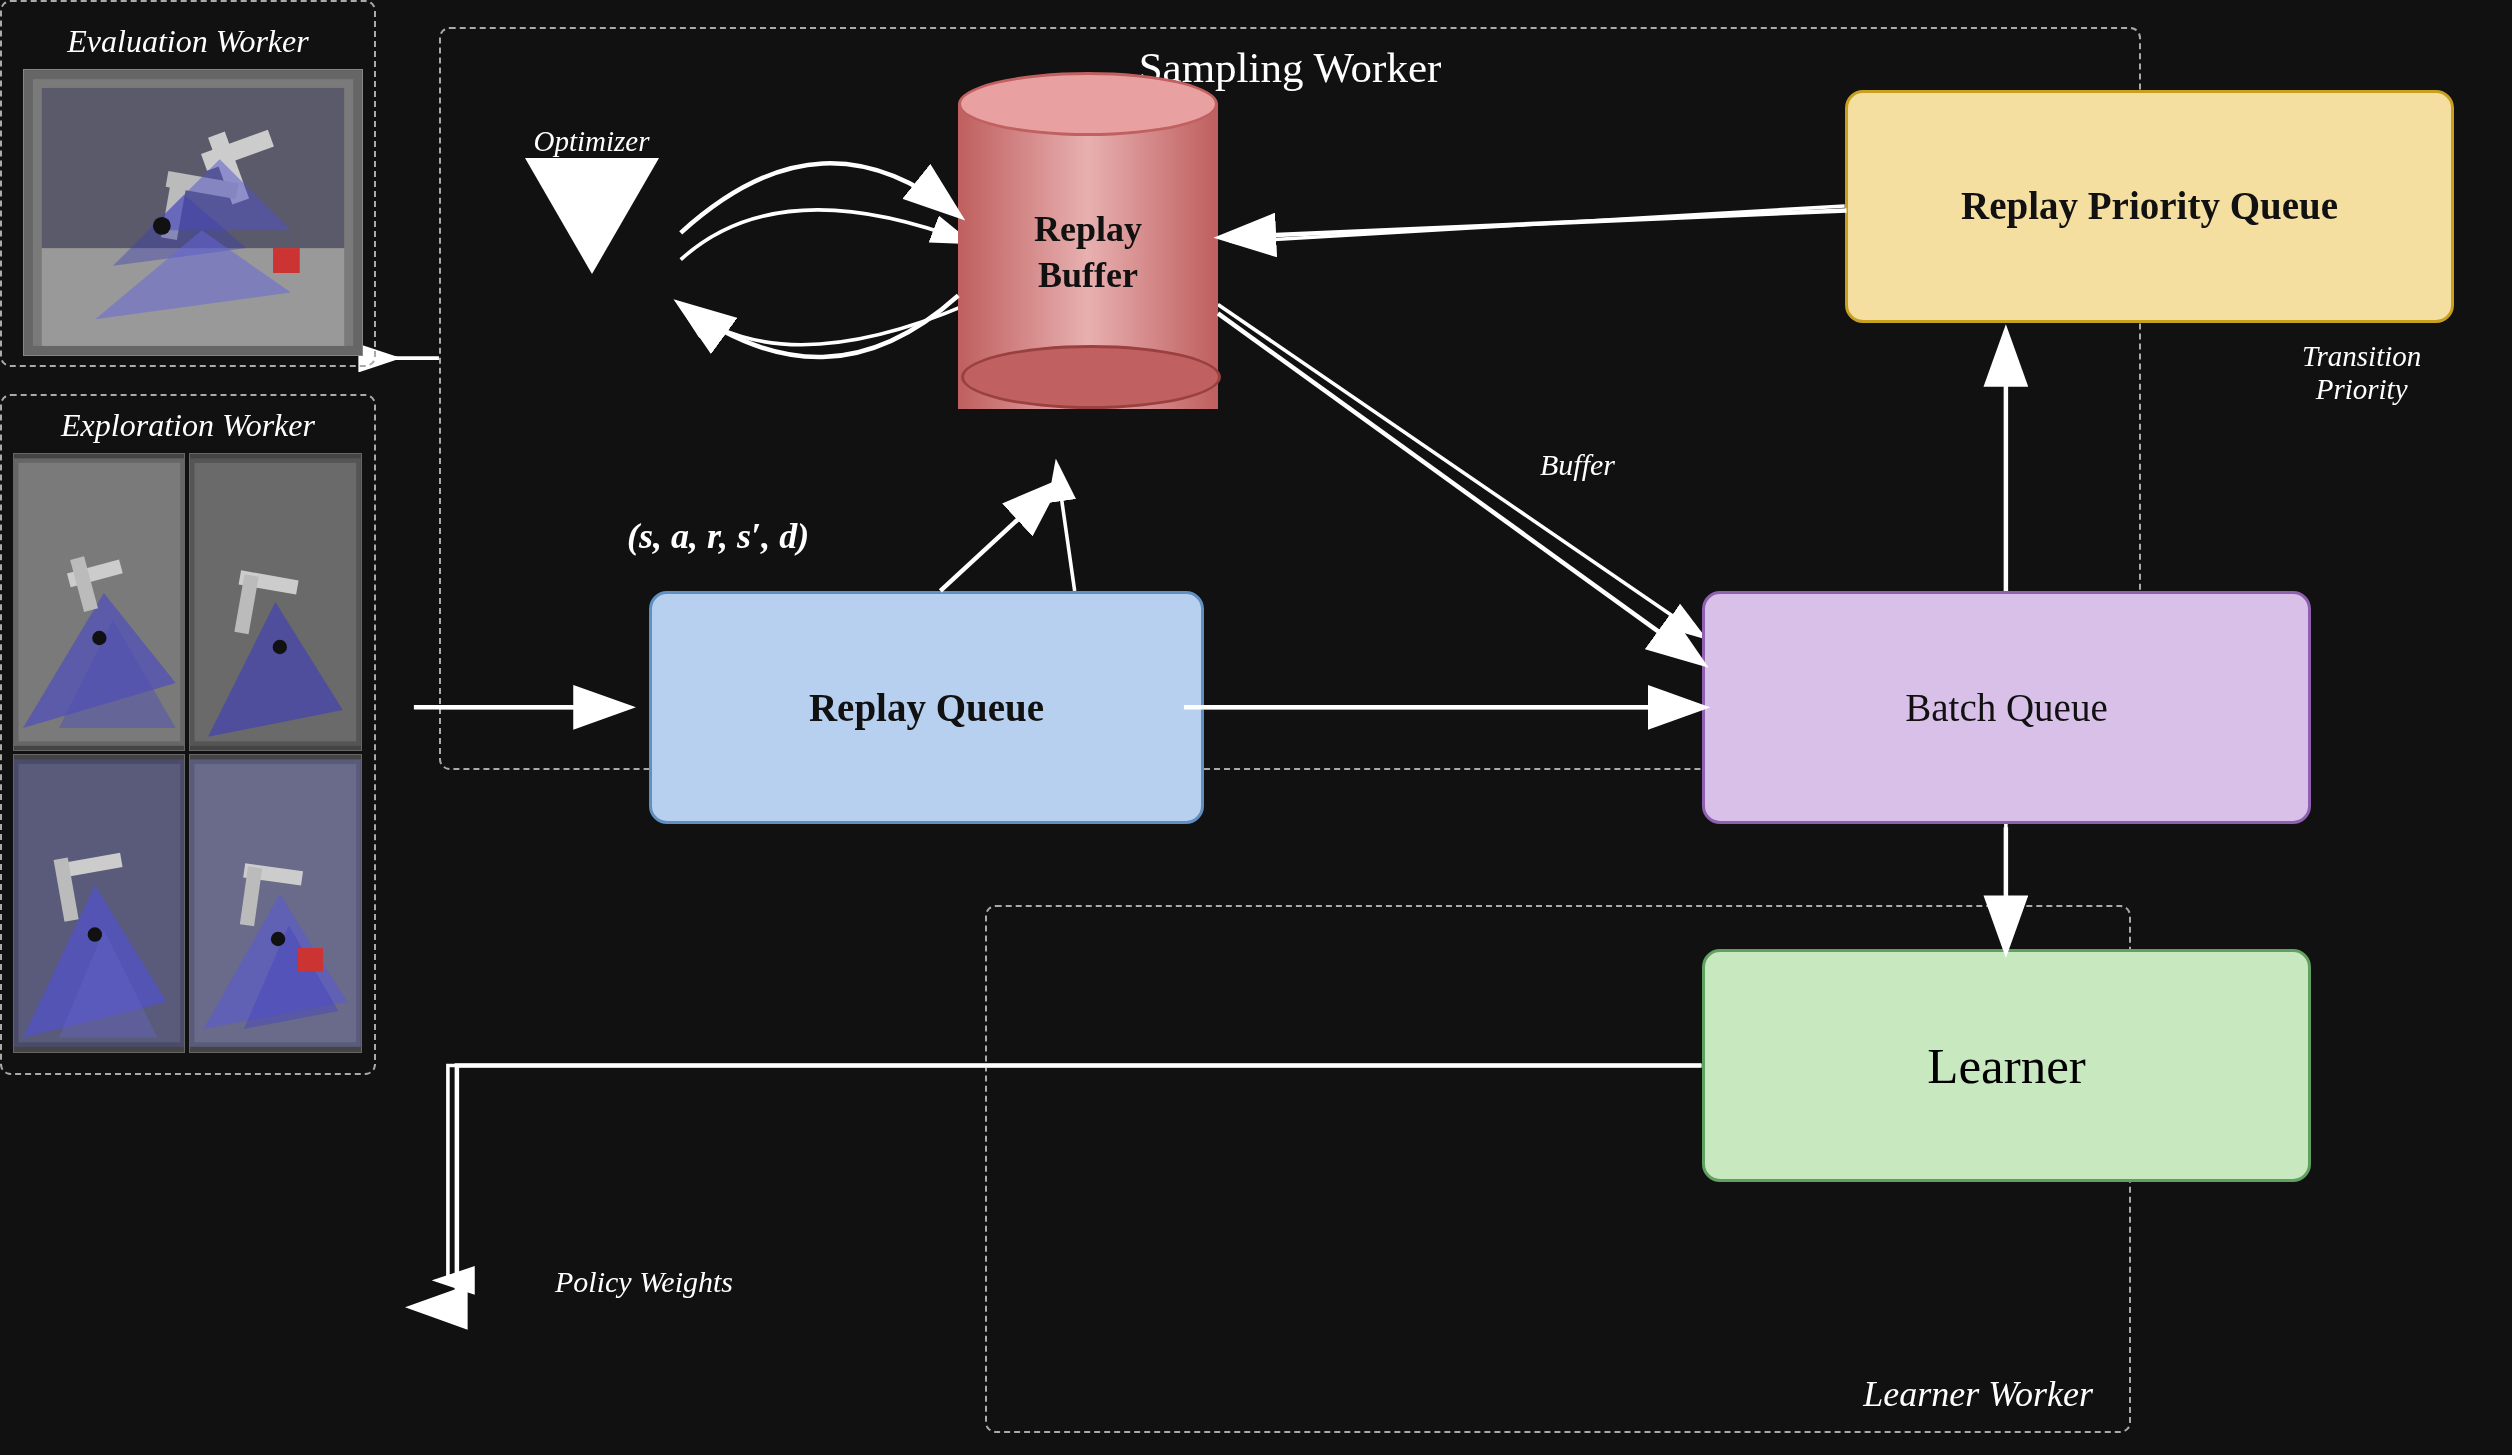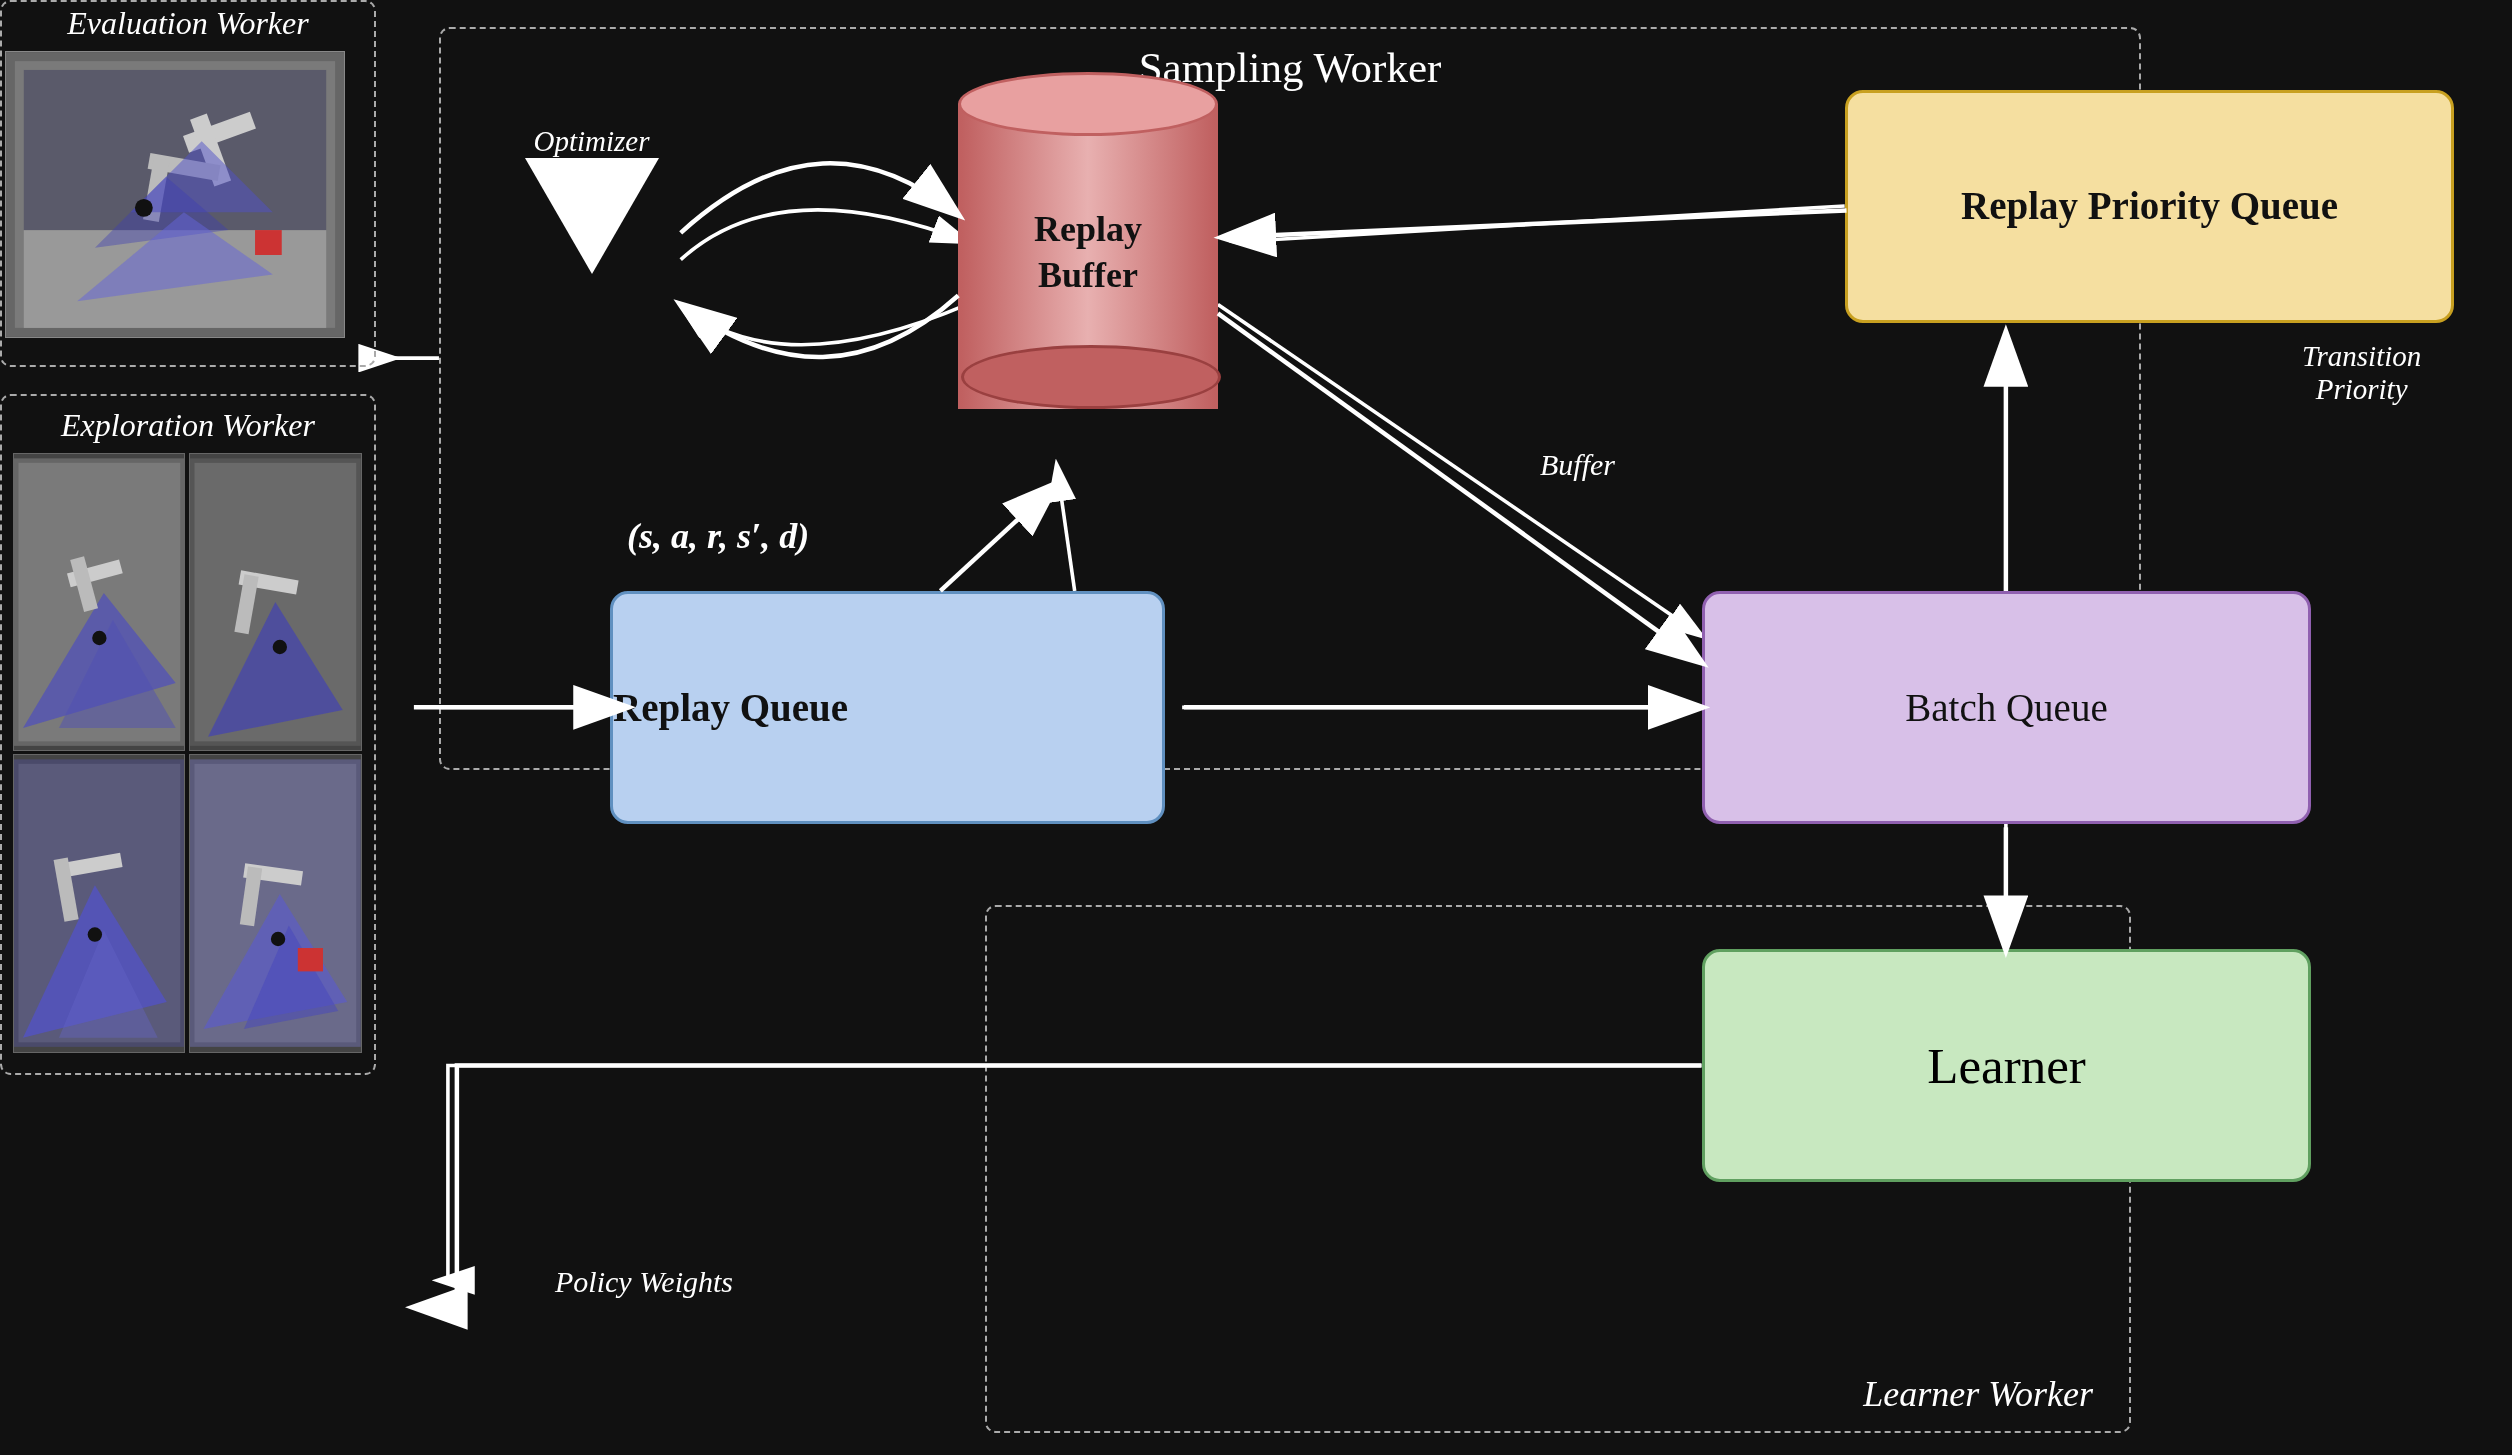--- a/index.html
+++ b/index.html
@@ -21,21 +21,21 @@
 
     
     .eval-worker-box {
       position: absolute;
       top: 0;
       left: 0;
       width: 376px;
       height: 367px;
       border: 2.7px dashed #aaa;
       border-radius: 10.7px;
-      padding: 3px;
+      padding: 21px;
     }
 
     .eval-worker-label {
       color: #fff;
       font-size: 32px;
       text-align: center;
       margin-bottom: 9px;
       font-style: italic;
     }
 
@@ -161,30 +161,30 @@
       color: #111;
       font-size: 39px;
       font-weight: bold;
       text-align: center;
       line-height: 1.2;
     }
 
     
     .replay-queue-box {
       position: absolute;
-      left: 610px;
+      left: 649px;
       top: 591px;
       width: 555px;
       height: 233px;
       background: #b8d0f0;
       border: 3.6px solid #6090c0;
       border-radius: 18px;
       display: flex;
       align-items: center;
-      justify-content: flex-start;
+      justify-content: center;
     }
 
     .replay-queue-label {
       color: #111;
       font-size: 39px;
       font-weight: bold;
     }
 
     
     .batch-queue-box {

